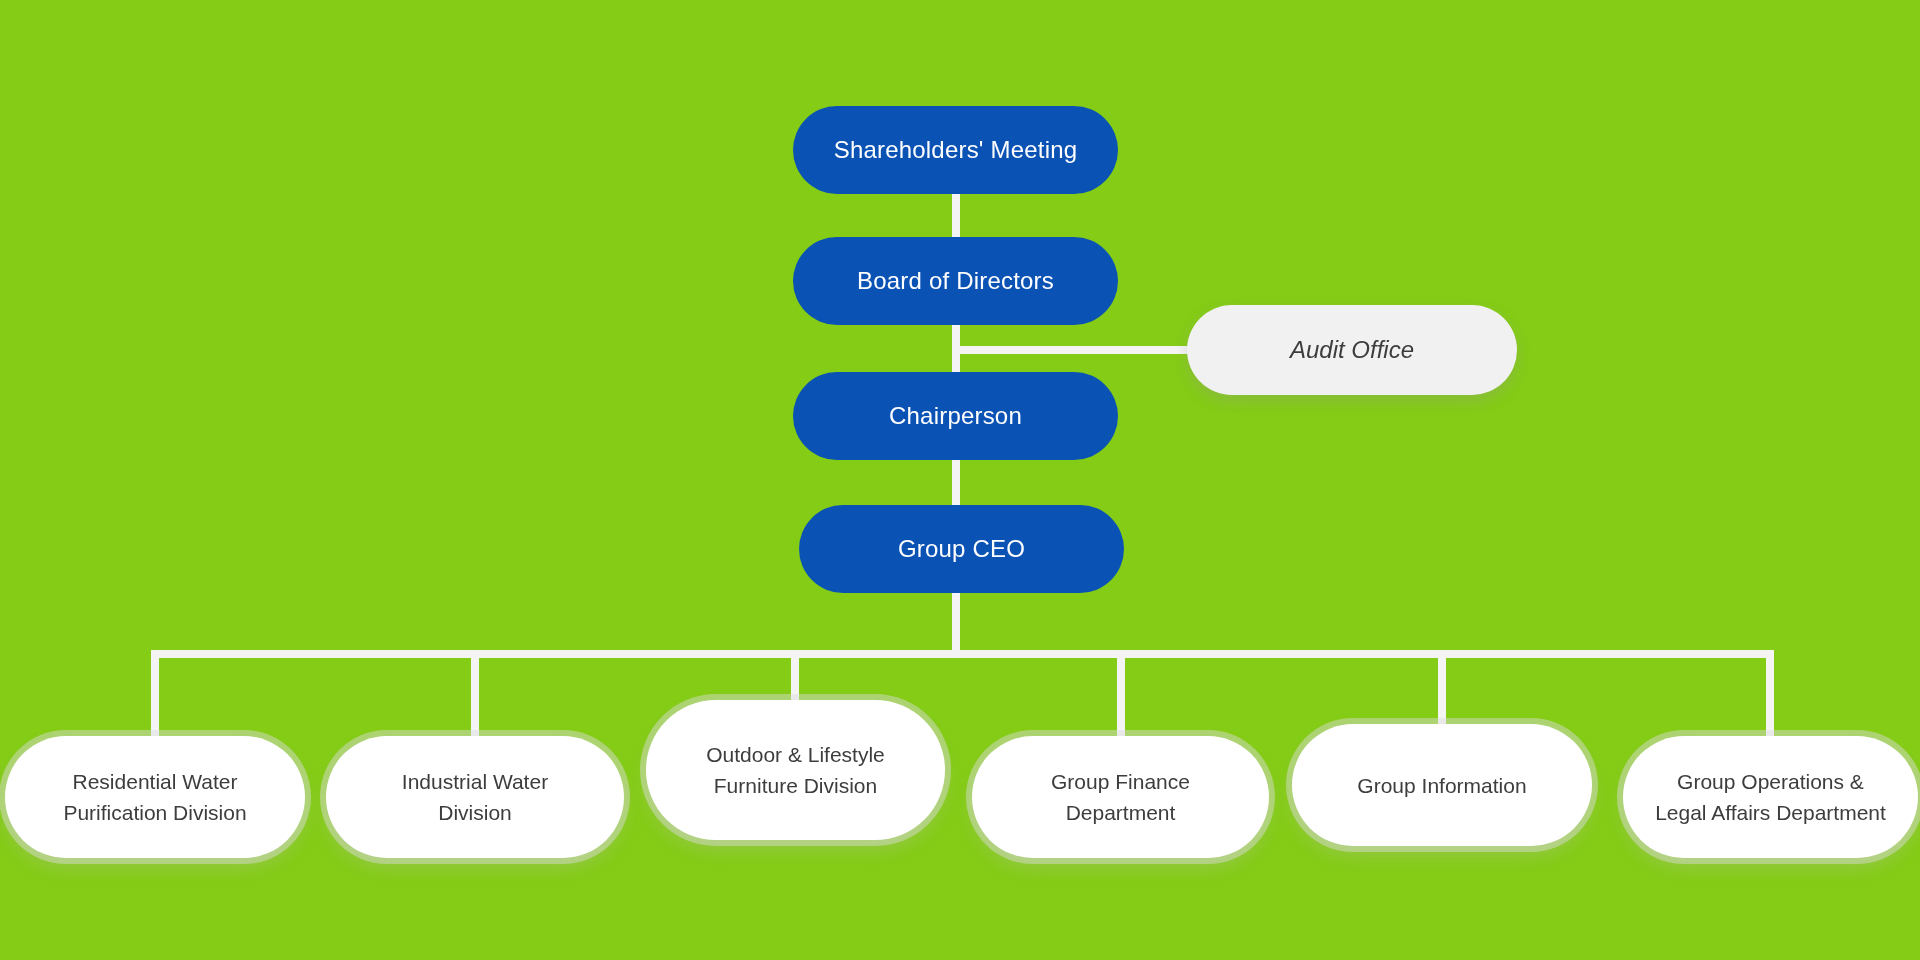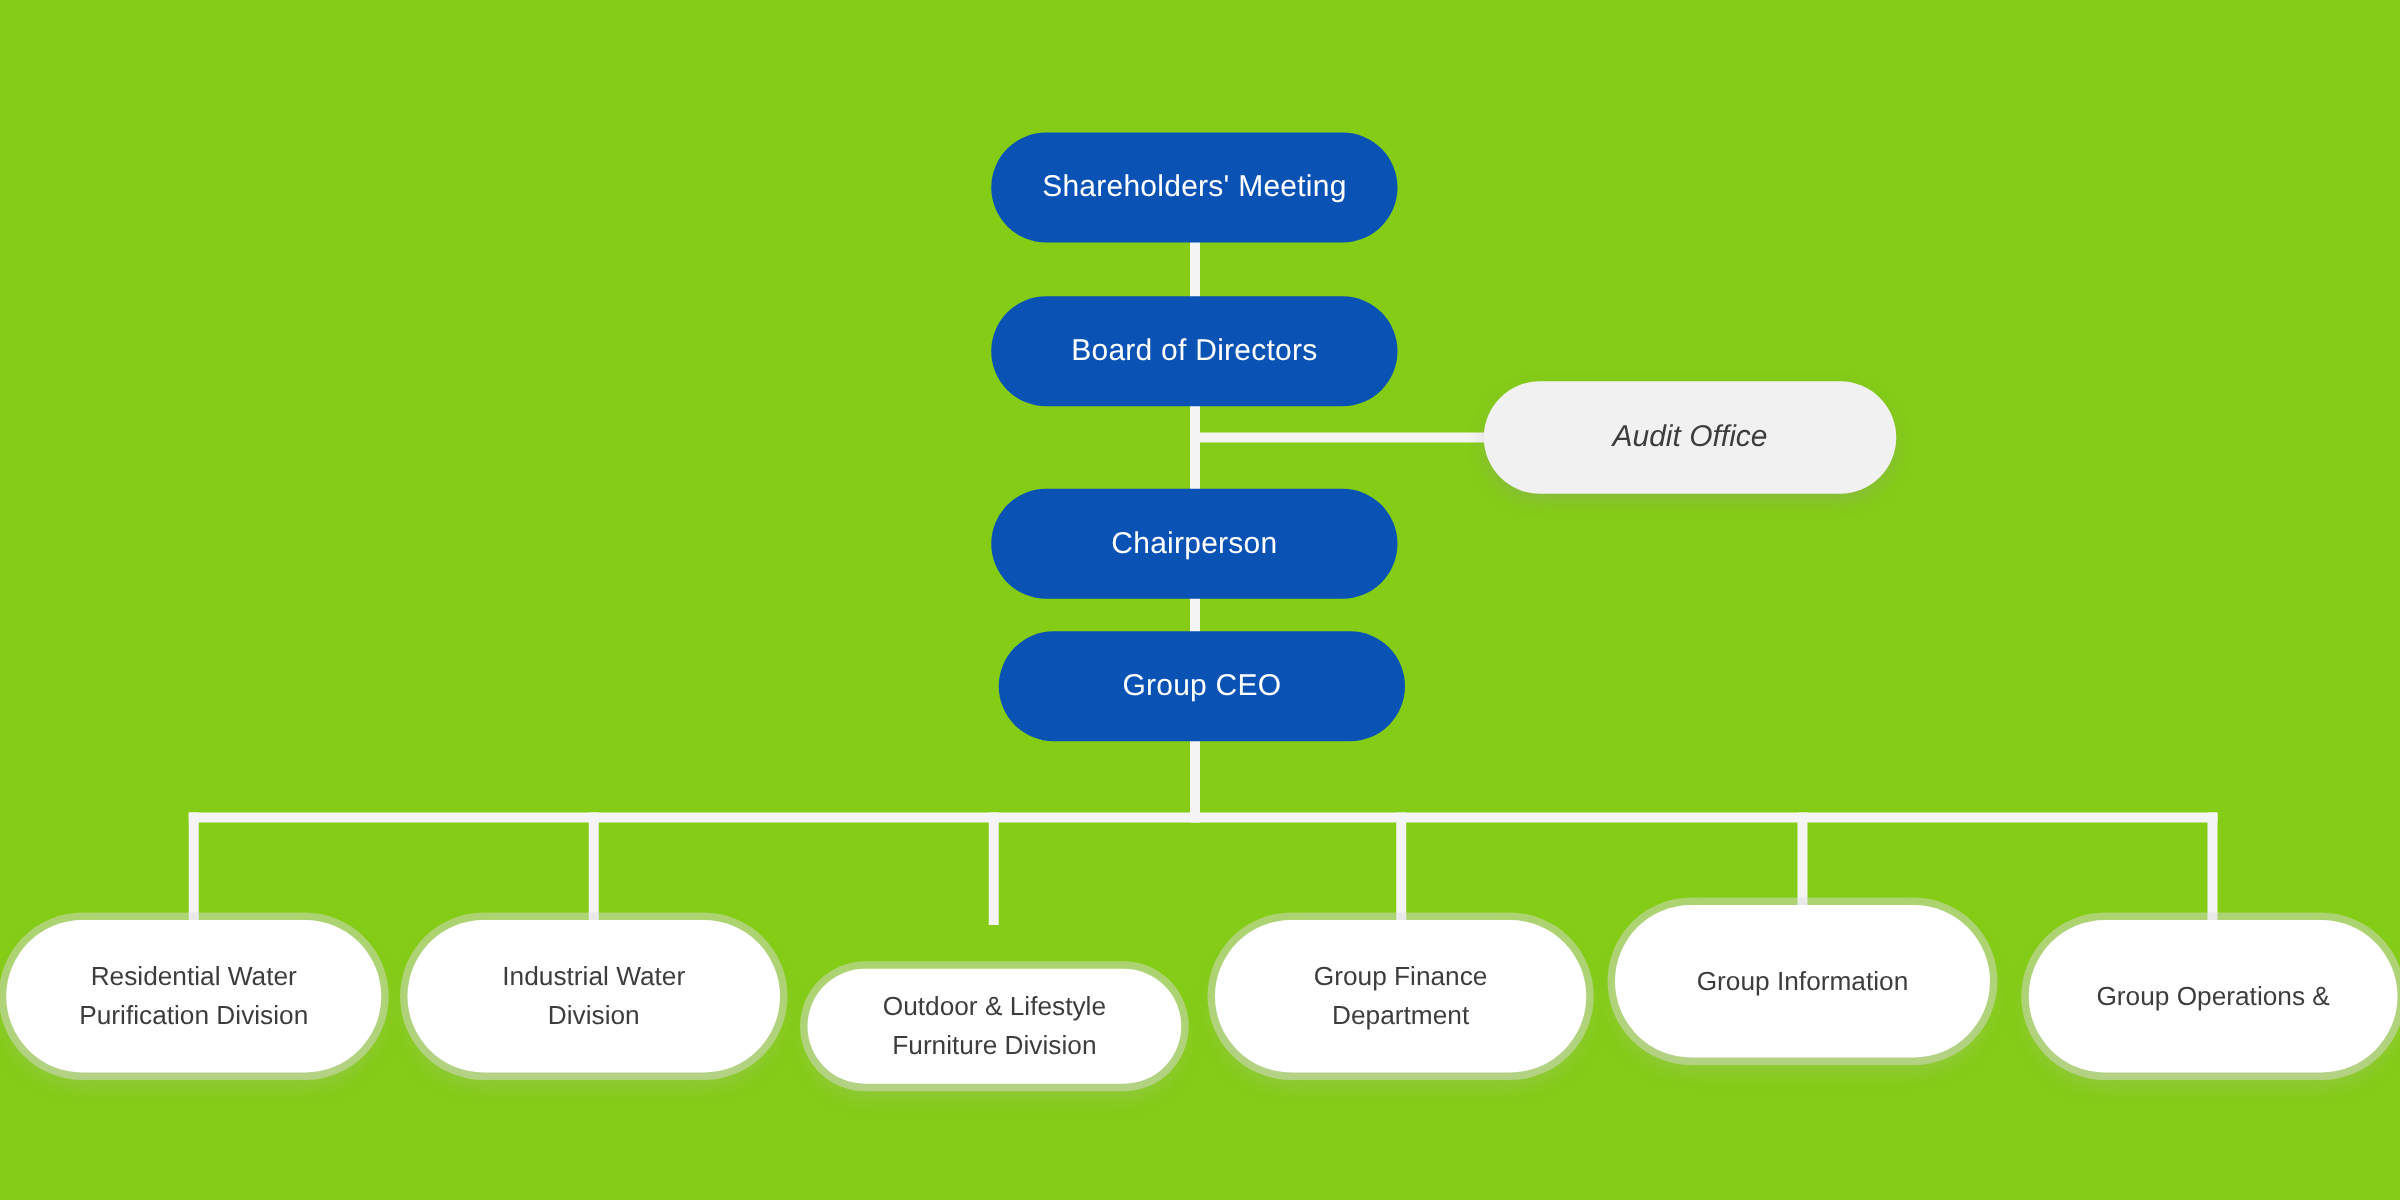--- a/index.html
+++ b/index.html
@@ -44,47 +44,48 @@
   <div class="line" style="left:1117px;top:650px;width:8px;height:90px"></div>
   <div class="line" style="left:1438px;top:650px;width:8px;height:90px"></div>
   <div class="line" style="left:1766px;top:650px;width:8px;height:90px"></div>
 
   <div class="node primary" style="left:793px;top:106px;width:325px;height:88px">
     <span class="l">Shareholders' Meeting</span>
   </div>
   <div class="node primary" style="left:793px;top:237px;width:325px;height:88px">
     <span class="l">Board of Directors</span>
   </div>
-  <div class="node primary" style="left:793px;top:391px;width:325px;height:88px">
+  <div class="node primary" style="left:793px;top:372px;width:325px;height:88px">
     <span class="l">Chairperson</span>
   </div>
   <div class="node primary" style="left:799px;top:505px;width:325px;height:88px">
     <span class="l">Group CEO</span>
   </div>
 
   <div class="node staff" style="left:1187px;top:305px;width:330px;height:90px">
     <span class="l">Audit Office</span>
   </div>
 
   <div class="node dept" style="left:5px;top:736px;width:300px;height:122px">
     <span class="l">Residential Water</span>
     <span class="l">Purification Division</span>
   </div>
   <div class="node dept" style="left:326px;top:736px;width:298px;height:122px">
     <span class="l">Industrial Water</span>
     <span class="l">Division</span>
   </div>
-  <div class="node dept" style="left:646px;top:775px;width:299px;height:92px">
+  <div class="node dept" style="left:646px;top:700px;width:299px;height:140px">
     <span class="l">Outdoor &amp; Lifestyle</span>
     <span class="l">Furniture Division</span>
   </div>
   <div class="node dept" style="left:972px;top:736px;width:297px;height:122px">
     <span class="l">Group Finance</span>
     <span class="l">Department</span>
   </div>
   <div class="node dept" style="left:1292px;top:724px;width:300px;height:122px">
     <span class="l">Group Information</span>
   </div>
   <div class="node dept" style="left:1623px;top:736px;width:295px;height:122px">
     <span class="l">Group Operations &amp;</span>
+    <span class="l">Legal Affairs Department</span>
   </div>
 
 </div>
 
 </body></html>

